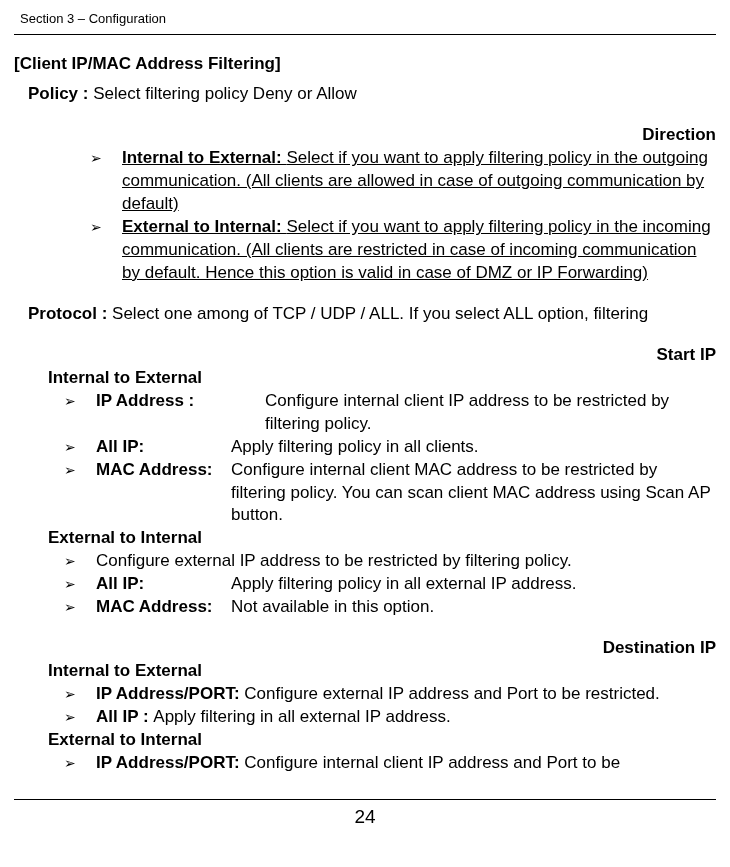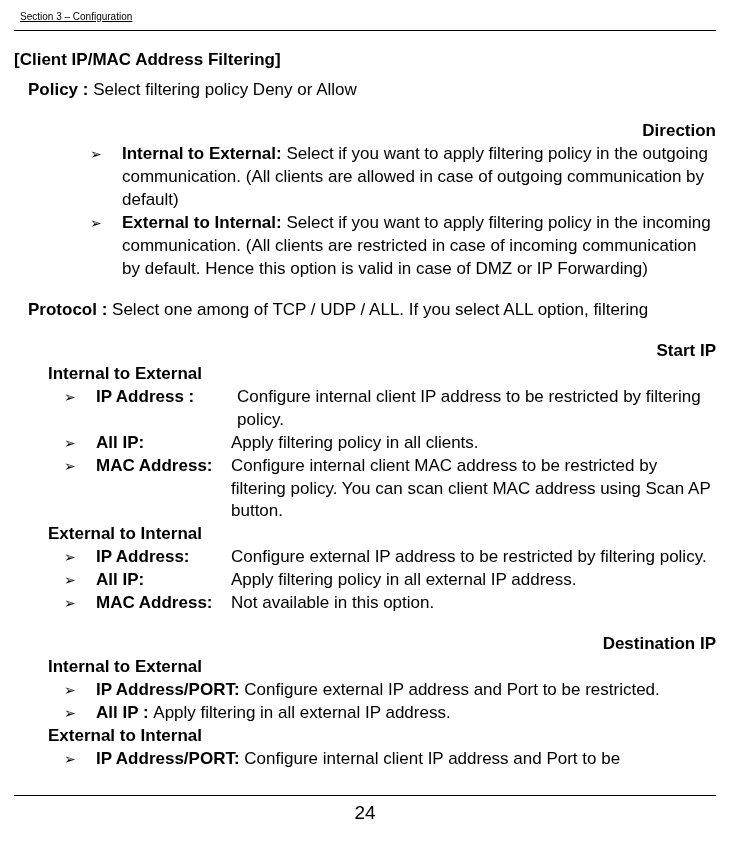--- a/index.html
+++ b/index.html
@@ -10,26 +10,25 @@
     body {
       font-family: Arial, Helvetica, sans-serif;
       font-size: 17px;
       line-height: 1.35;
       color: #000;
       background: #fff;
       width: 730px;
       padding: 10px 14px;
     }
     .header-section {
-      font-size: 10px;
+      font-size: 13px;
       padding-bottom: 6px;
       border-bottom: 1px solid #000;
       margin-bottom: 18px;
       padding-left: 6px;
-      text-decoration: underline;
     }
     .title {
       font-weight: bold;
       margin-bottom: 8px;
     }
     .label-line {
       margin-bottom: 18px;
       padding-left: 14px;
     }
     .label-bold {
@@ -43,20 +42,21 @@
     }
     .bullet-list {
       list-style: none;
       padding-left: 76px;
       margin-bottom: 18px;
     }
     .bullet-list li {
       position: relative;
       padding-left: 32px;
       margin-bottom: 0;
+      text-decoration: underline;
     }
     .bullet-list li::before {
       content: "\27A2";
       position: absolute;
       left: 0;
       top: 2px;
       font-size: 14px;
     }
     .term-bold {
       font-weight: bold;
@@ -118,20 +118,21 @@
     }
     .footer {
       border-top: 1px solid #000;
       margin-top: 24px;
       text-align: center;
       padding-top: 4px;
       font-size: 19px;
     }
     .ip-addr-first .def-desc {
       padding-left: 6px;
+      margin-left: 28px;
     }
   </style>
 </head>
 <body>
 
 <div class="header-section">Section 3 – Configuration</div>
 
 <div class="title">[Client IP/MAC Address Filtering]</div>
 
 <div class="label-line">
@@ -164,21 +165,20 @@
     <span class="def-desc">Apply filtering policy in all clients.</span>
   </li>
   <li>
     <span class="def-term">MAC Address:</span>
     <span class="def-desc">Configure internal client MAC address to be restricted by filtering policy. You can scan client MAC address using Scan AP button.</span>
   </li>
 </ul>
 <div class="sub-section-label">External to Internal</div>
 <ul class="def-list">
   <li>
-    <span class="def-term">IP Address:</span>
     <span class="def-desc">Configure external IP address to be restricted by filtering policy.</span>
   </li>
   <li>
     <span class="def-term">All IP:</span>
     <span class="def-desc">Apply filtering policy in all external IP address.</span>
   </li>
   <li>
     <span class="def-term">MAC Address:</span>
     <span class="def-desc">Not available in this option.</span>
   </li>

